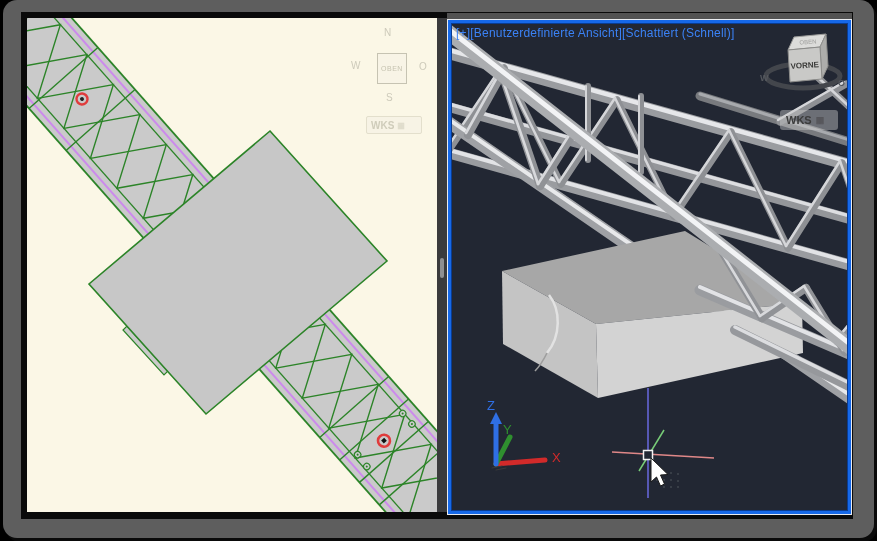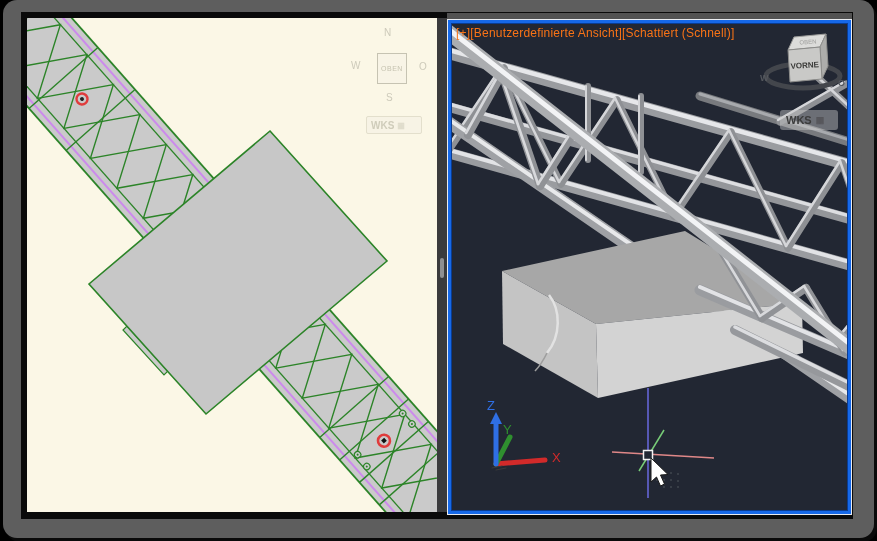--- a/index.html
+++ b/index.html
@@ -32,21 +32,21 @@
   .top-strip{position:absolute;left:447px;top:13px;width:405px;height:6px;background:#525252;}
 
   
   .vp-right-frame{position:absolute;left:447px;top:19px;width:405px;height:496px;
                   border:1px solid #E9EBEF;box-sizing:border-box;}
   .vp-right-blue{width:100%;height:100%;border:3px solid #1668E8;box-sizing:border-box;}
   .vp-right{position:relative;width:100%;height:100%;border:1px solid #0A3C92;box-sizing:border-box;
             background:#222733;overflow:hidden;}
   .vp-right svg.scene{display:block;}
 
-  .vp-label{position:absolute;left:4px;top:2px;font-size:12px;color:#f97316;letter-spacing:.2px;white-space:nowrap;}
+  .vp-label{position:absolute;left:4px;top:2px;font-size:12px;color:#3b82f6;letter-spacing:.2px;white-space:nowrap;}
   .vp-label span{cursor:default;}
 
   .vc3{position:absolute;left:306px;top:2px;width:92px;height:72px;}
   .wks-right{position:absolute;left:328px;top:86px;width:58px;height:20px;background:rgba(200,200,200,.45);
              border-radius:3px;display:flex;align-items:center;gap:4px;padding:0 6px;
              font-size:11px;font-weight:bold;color:#3C3C3C;box-sizing:border-box;}
   .wks-right .ic{font-size:9px;color:#55555A;}
 
   
   .g-line{stroke:#2C8428;fill:none;}

